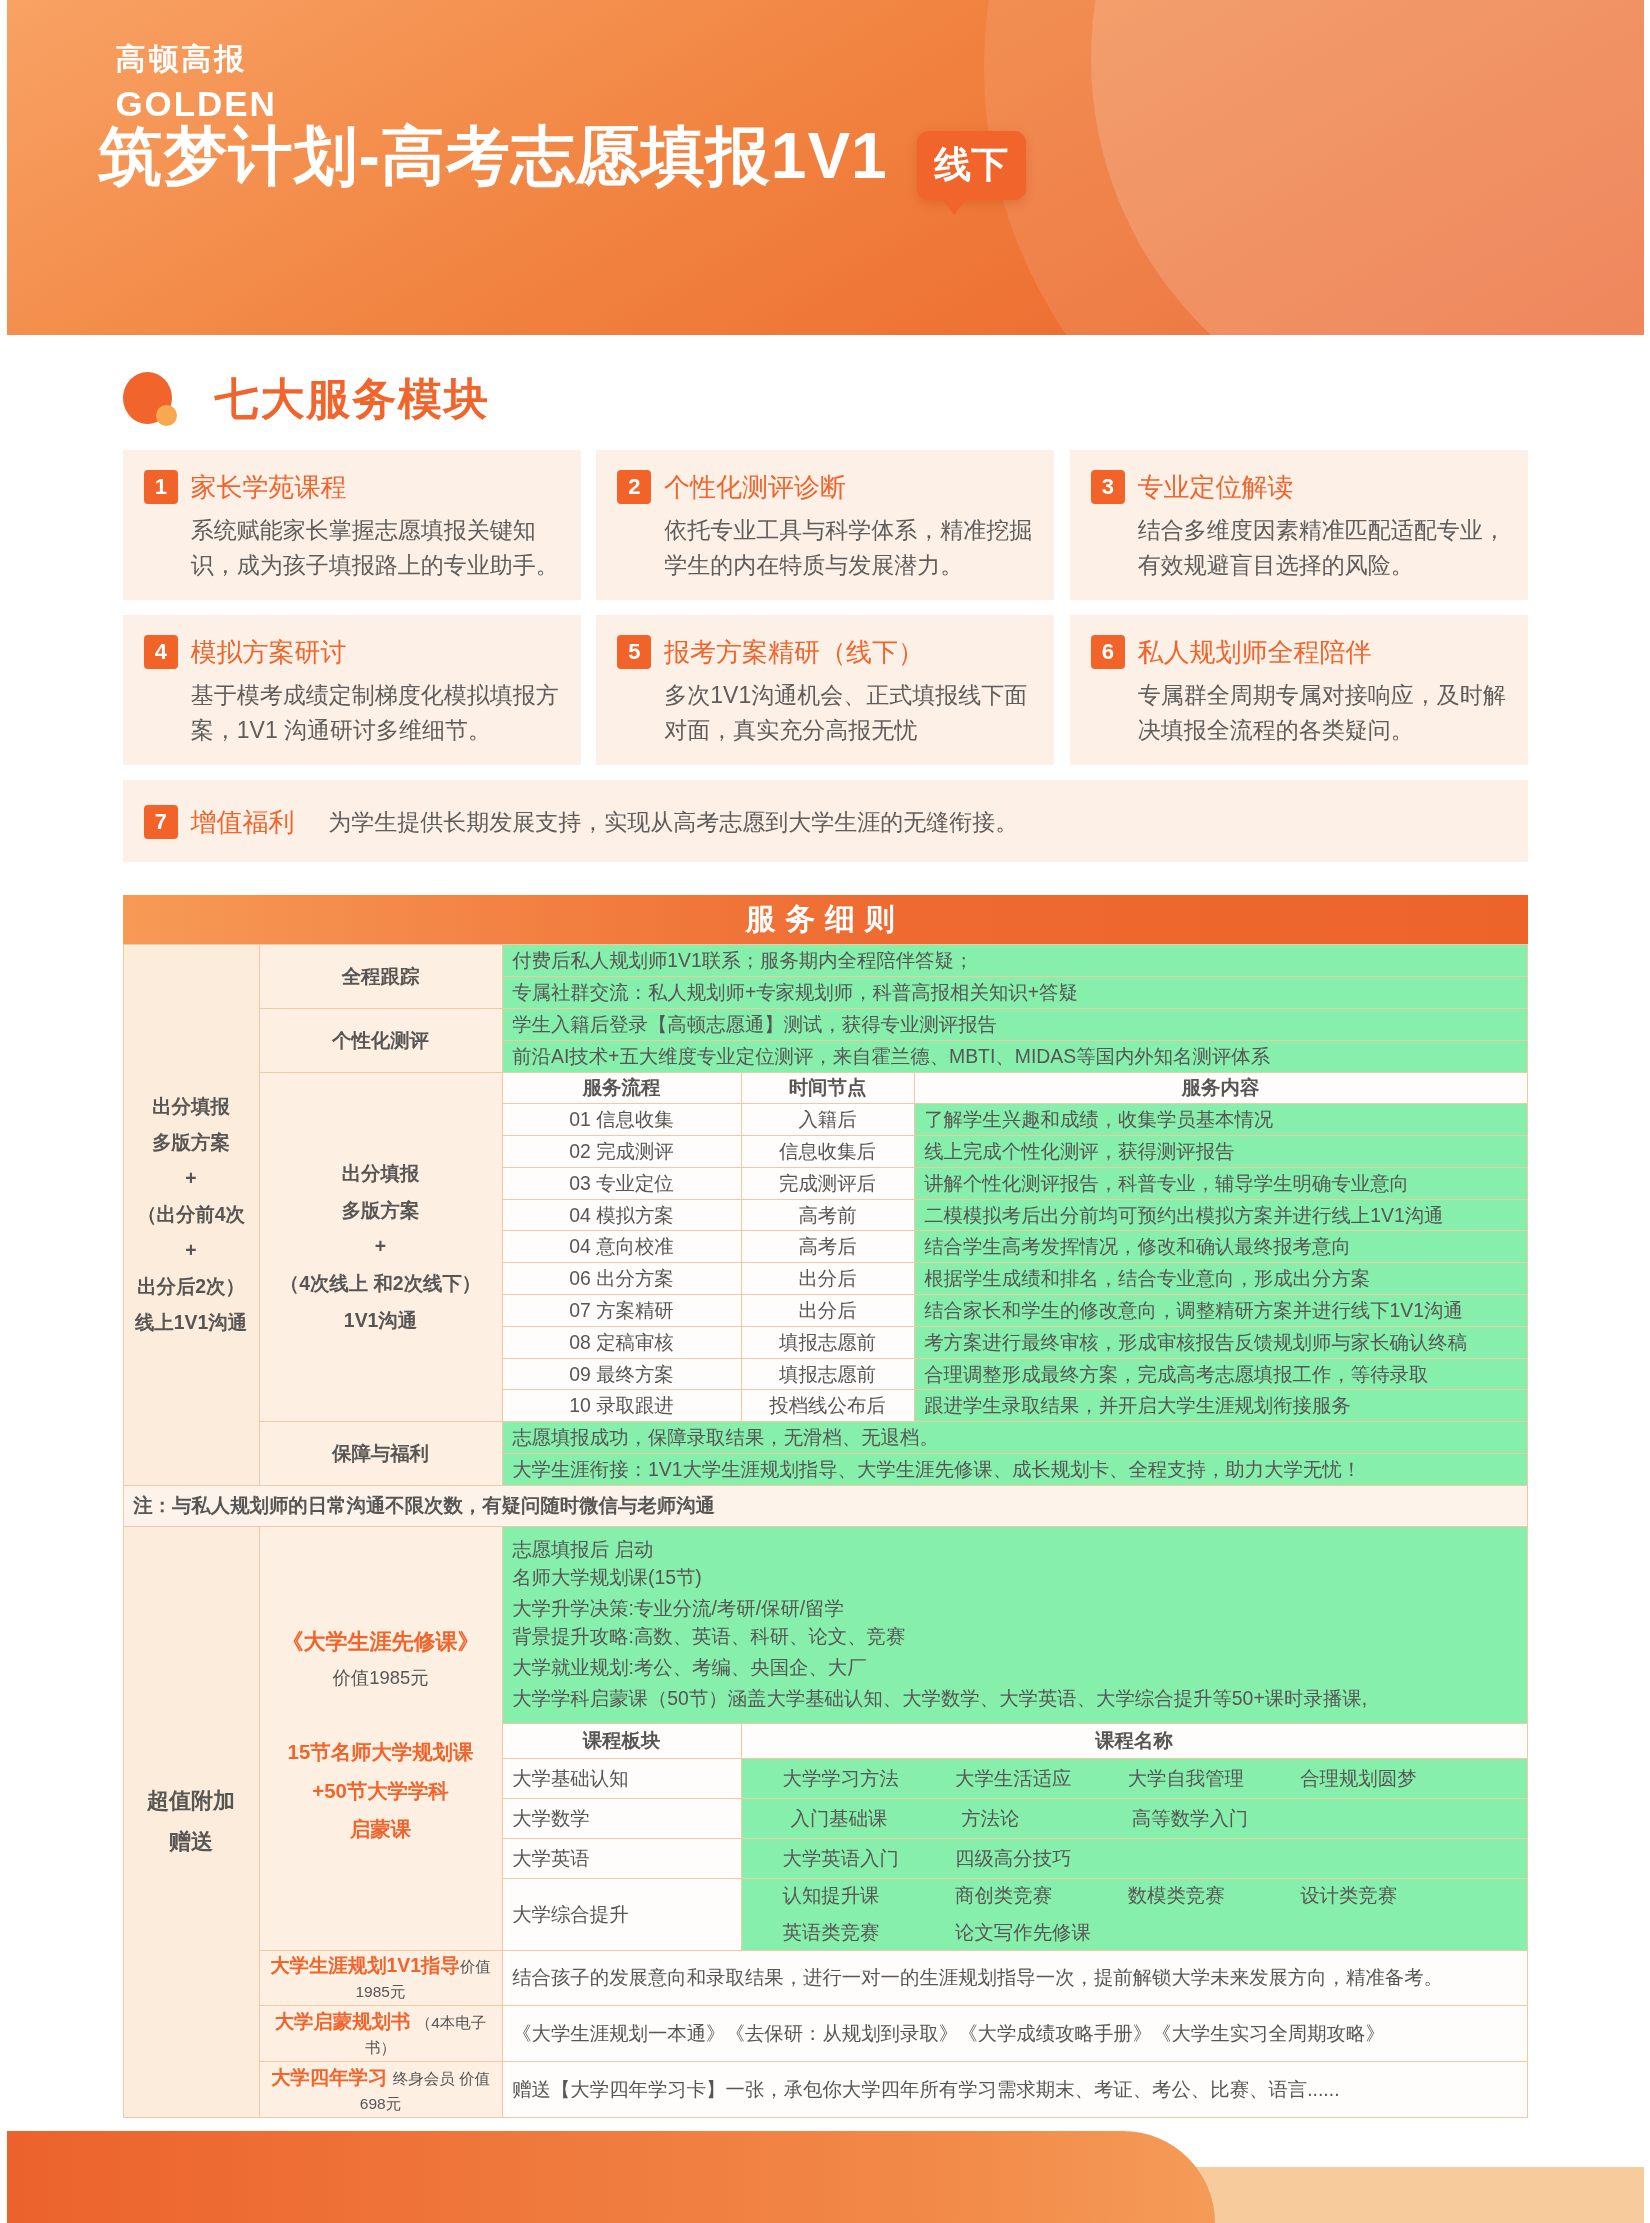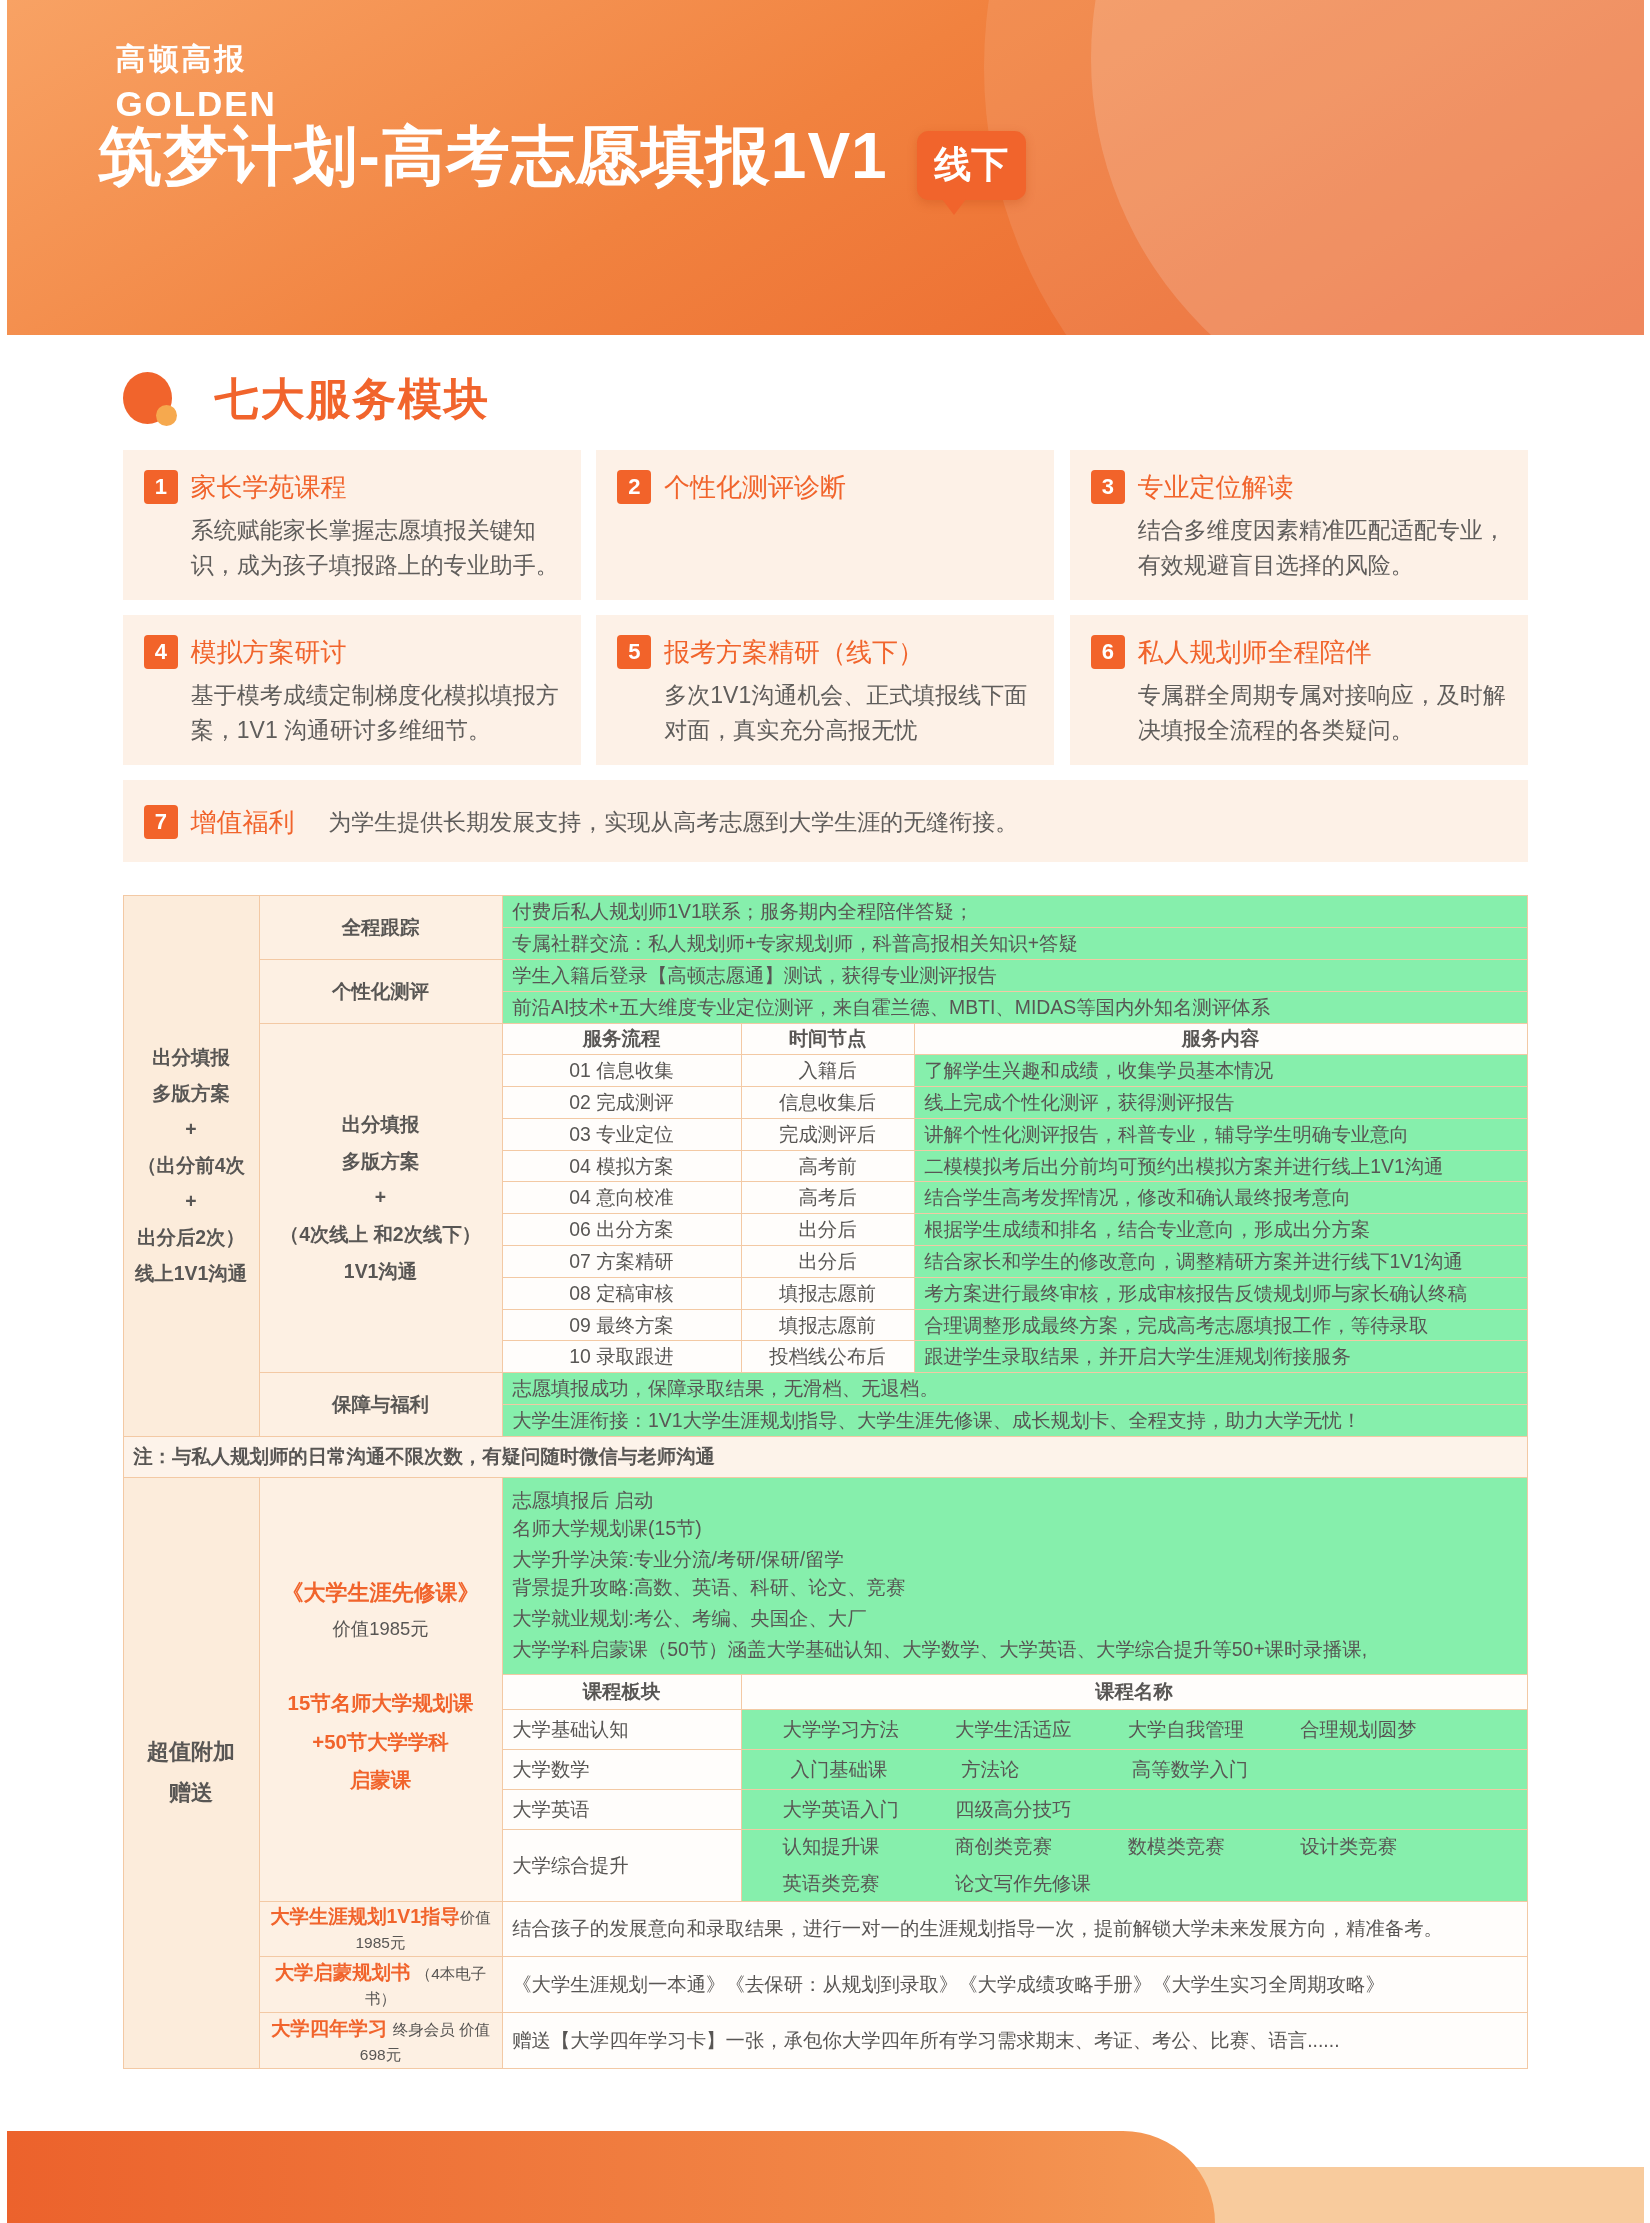--- a/index.html
+++ b/index.html
@@ -118,20 +118,21 @@
           <span class="num">1</span>
           <span class="card-title">家长学苑课程</span>
         </div>
         <p class="card-desc">系统赋能家长掌握志愿填报关键知识，成为孩子填报路上的专业助手。</p>
       </div>
       <div class="card">
         <div class="card-head">
           <span class="num">2</span>
           <span class="card-title">个性化测评诊断</span>
         </div>
+        <p class="card-desc">依托专业工具与科学体系，精准挖掘学生的内在特质与发展潜力。</p>
       </div>
       <div class="card">
         <div class="card-head">
           <span class="num">3</span>
           <span class="card-title">专业定位解读</span>
         </div>
         <p class="card-desc">结合多维度因素精准匹配适配专业，有效规避盲目选择的风险。</p>
       </div>
       <div class="card">
         <div class="card-head">
@@ -158,20 +159,21 @@
     <div class="card card-wide">
       <div class="card-head">
         <span class="num">7</span>
         <span class="card-title">增值福利</span>
         <span class="card7-desc">为学生提供长期发展支持，实现从高考志愿到大学生涯的无缝衔接。</span>
       </div>
     </div>
   </section>
 
   <section class="rules">
+    <div class="rules-title">服务细则</div>
     <table class="svc">
       <colgroup>
           <col style="width:136px">
           <col style="width:243px">
           <col style="width:239px">
           <col style="width:173px">
           <col>
         </colgroup>
       <tbody>
           <tr class="r">

